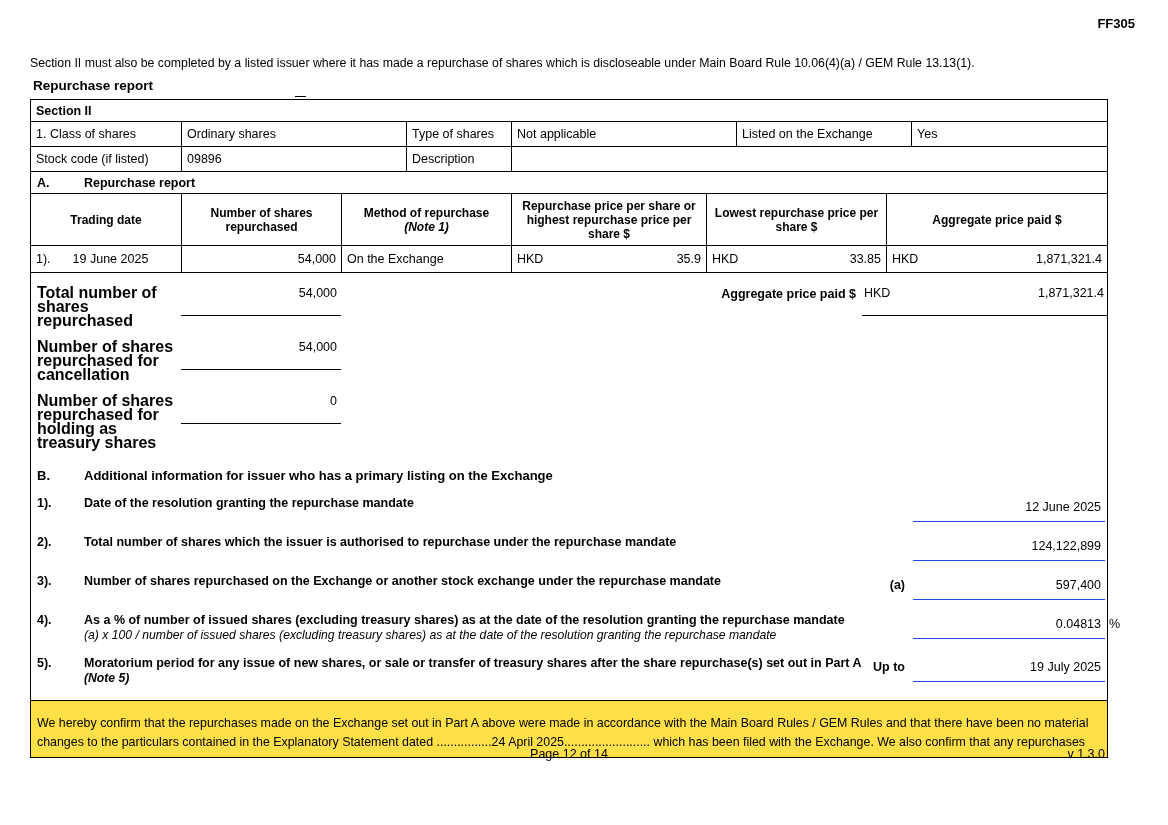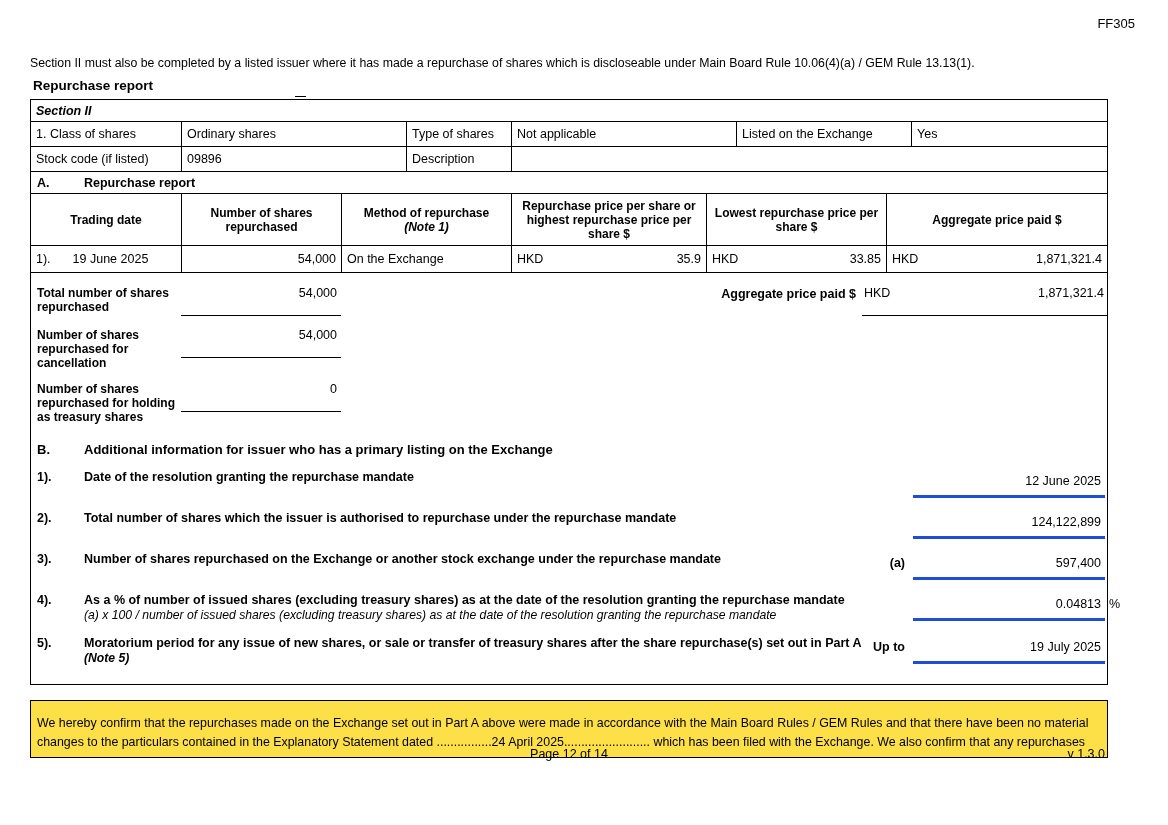--- a/index.html
+++ b/index.html
@@ -1,31 +1,31 @@
 <!DOCTYPE html>
 <html><head>
 <meta charset="utf-8">
 <style>
   * { margin:0; padding:0; box-sizing:border-box; }
   html,body { background:#fff; }
   body { font-family:"Liberation Sans", sans-serif; color:#000; }
   .page { position:relative; width:1168px; height:825px; background:#fff; overflow:hidden; font-size:12.5px; }
 
-  .form-code { position:absolute; top:16px; right:33px; font-size:13px; }
+  .form-code { position:absolute; top:16px; right:33px; font-size:13px;font-weight:bold; }
   .intro { position:absolute; top:56px; left:30px; right:36px; font-size:12.3px; }
   .title { position:absolute; top:78px; left:33px; font-weight:bold; font-size:13.5px; }
   .stray-mark { position:absolute; top:96px; left:295px; width:11px; border-top:1px solid #000; }
 
   .main-table { position:absolute; top:99px; left:30px; width:1078px; border:1px solid #000; background:#fff; }
   .tr { display:flex; border-bottom:1px solid #000; align-items:stretch; }
   .cell { padding:0 5px; display:flex; align-items:center; }
   .cell + .cell { border-left:1px solid #000; }
   .lbl { font-weight:normal; }
 
-  .tr-sec2 { height:22px;font-style:italic; }
+  .tr-sec2 { height:22px; }
   .tr-sec2 .cell { font-weight:bold; }
   .tr-class, .tr-stock { height:25px; }
   .tr-band { height:22px; }
   .band-letter { width:53px; padding-left:6px; font-weight:bold; }
   .band-title { font-weight:bold; }
 
   .w-l1 { width:150px; } .w-v1 { width:225px; } .w-l2 { width:105px; }
   .w-v2 { width:225px; } .w-l3 { width:175px; } .w-v3 { flex:1; }
 
   .tr-ghead { height:52px; }
@@ -37,38 +37,38 @@
   .tr-gdata { height:27px; }
   .dcell { font-size:12.5px; }
   .d-idx { margin-right:22px; }
   .num-right { justify-content:flex-end; }
   .cur-cell { justify-content:space-between; }
 
   .summary { padding-bottom:2px; }
   .sum-row { display:flex; align-items:flex-start; }
   .sum-row.first { margin-top:13px; }
   .sum-row.mt { margin-top:12px; }
-  .sum-label { width:150px; padding:0 4px 0 6px; font-weight:bold; font-size:12px; line-height:14px; }
+  .sum-label { width:150px; padding:0 4px 0 6px; font-weight:bold; font-size:16px; line-height:14px; }
   .sum-value { width:160px; border-bottom:1px solid #000; text-align:right; padding:0 4px 15px 0; }
   .agg-group { margin-left:auto; display:flex; align-items:flex-start; }
   .agg-label { font-weight:bold; padding-right:6px; margin-top:1px; }
   .agg-box { width:245px; border-bottom:1px solid #000; display:flex; justify-content:space-between; padding:0 3px 15px 2px; }
 
   .partb { padding:16px 0 18px; }
   .pb-head { display:flex; font-weight:bold; font-size:13px; }
   .pb-letter { width:53px; padding-left:6px; }
   .pb-item { display:flex; margin-top:13px; }
   .pb-num { width:53px; padding-left:6px; font-weight:bold; }
   .pb-body { flex:1; padding-right:8px; }
   .pb-text { font-weight:bold; line-height:15px; }
   .pb-note { font-style:italic; font-size:12.2px; line-height:15px; }
   .pb-note.bold { font-weight:bold; }
   .pb-right { display:flex; align-items:flex-start; padding-right:2px; }
   .pb-prefix { font-weight:bold; margin:4px 8px 0 0; white-space:nowrap; }
-  .pb-value { width:192px; border-bottom:3px solid #1d4ed8; text-align:right; padding:4px 4px 7px 0; white-space:nowrap; }
+  .pb-value { width:192px; border-bottom:1px solid #1d4ed8; text-align:right; padding:4px 4px 7px 0; white-space:nowrap; }
   .pb-suffix { margin:4px 0 0 4px; width:10px; margin-right:-14px; }
 
   .confirm-box { position:absolute; top:700px; left:30px; width:1078px; border:1px solid #000; padding:13px 6px 5px; line-height:19px; font-size:12.4px; background:#fde047; }
 
   .footer-page { position:absolute; top:747px; left:30px; width:1078px; text-align:center; }
   .footer-version { position:absolute; top:747px; right:63px; }
 </style>
 </head>
 <body>
 

